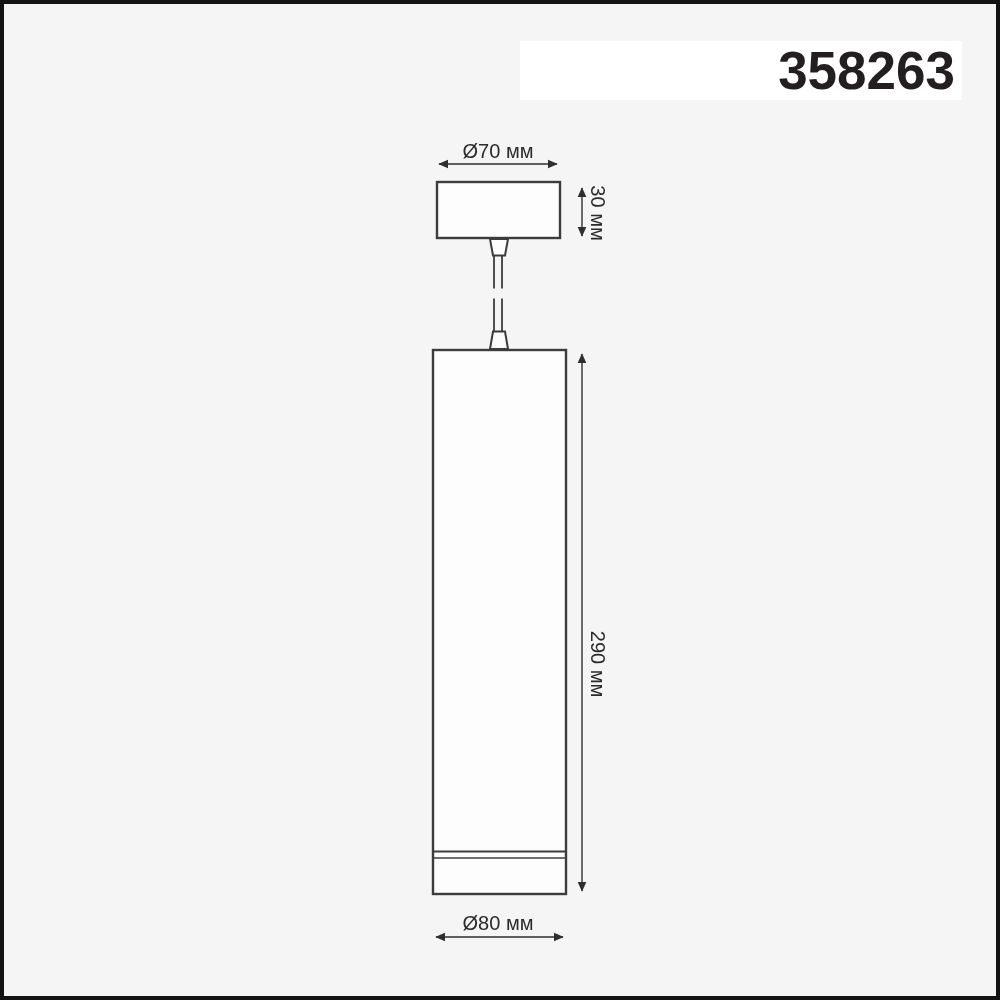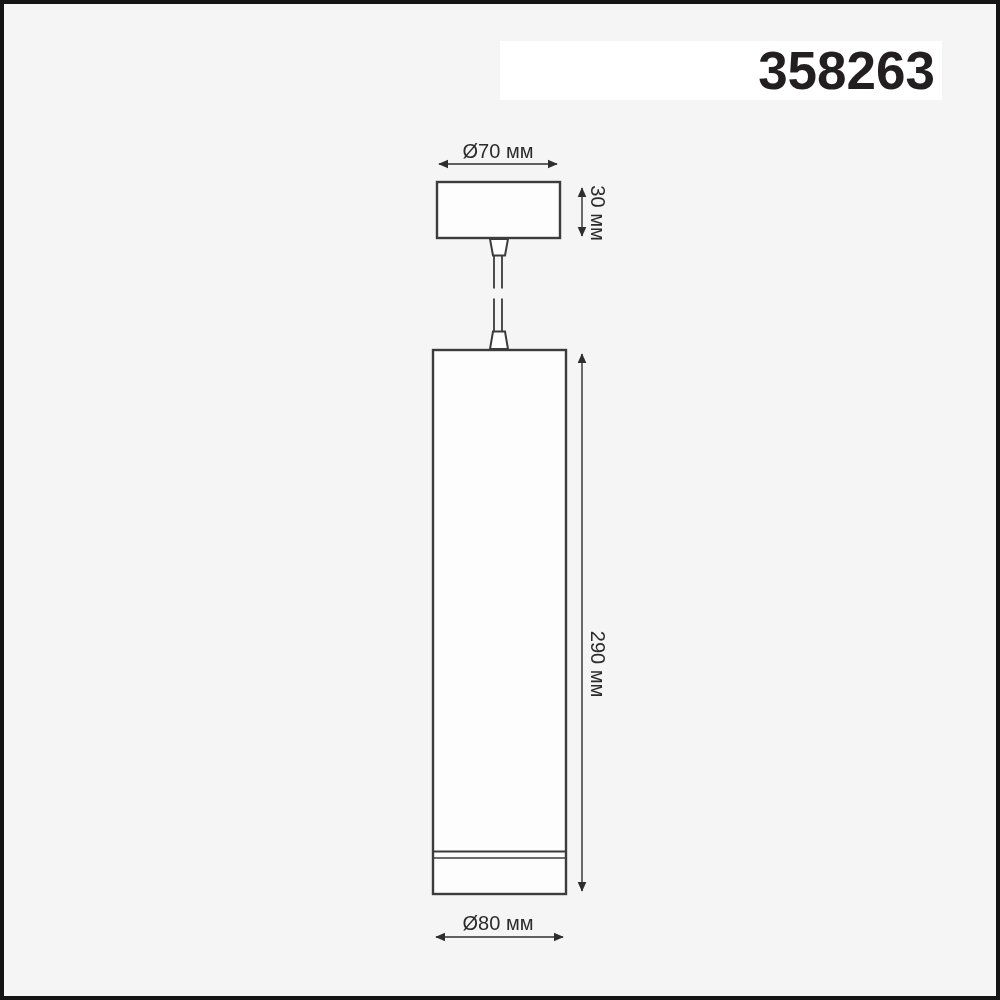--- a/index.html
+++ b/index.html
@@ -12,21 +12,21 @@
     position: relative;
     width: 1000px;
     height: 1000px;
     box-sizing: border-box;
     border: 4px solid #141414;
     background: #f5f5f6;
     overflow: hidden;
   }
   .code-banner {
     position: absolute;
-    left: 496px;
+    left: 516px;
     top: 37px;
     width: 442px;
     height: 59px;
     background: #ffffff;
     display: flex;
     align-items: center;
     justify-content: flex-end;
     padding-right: 7px;
     box-sizing: border-box;
   }

